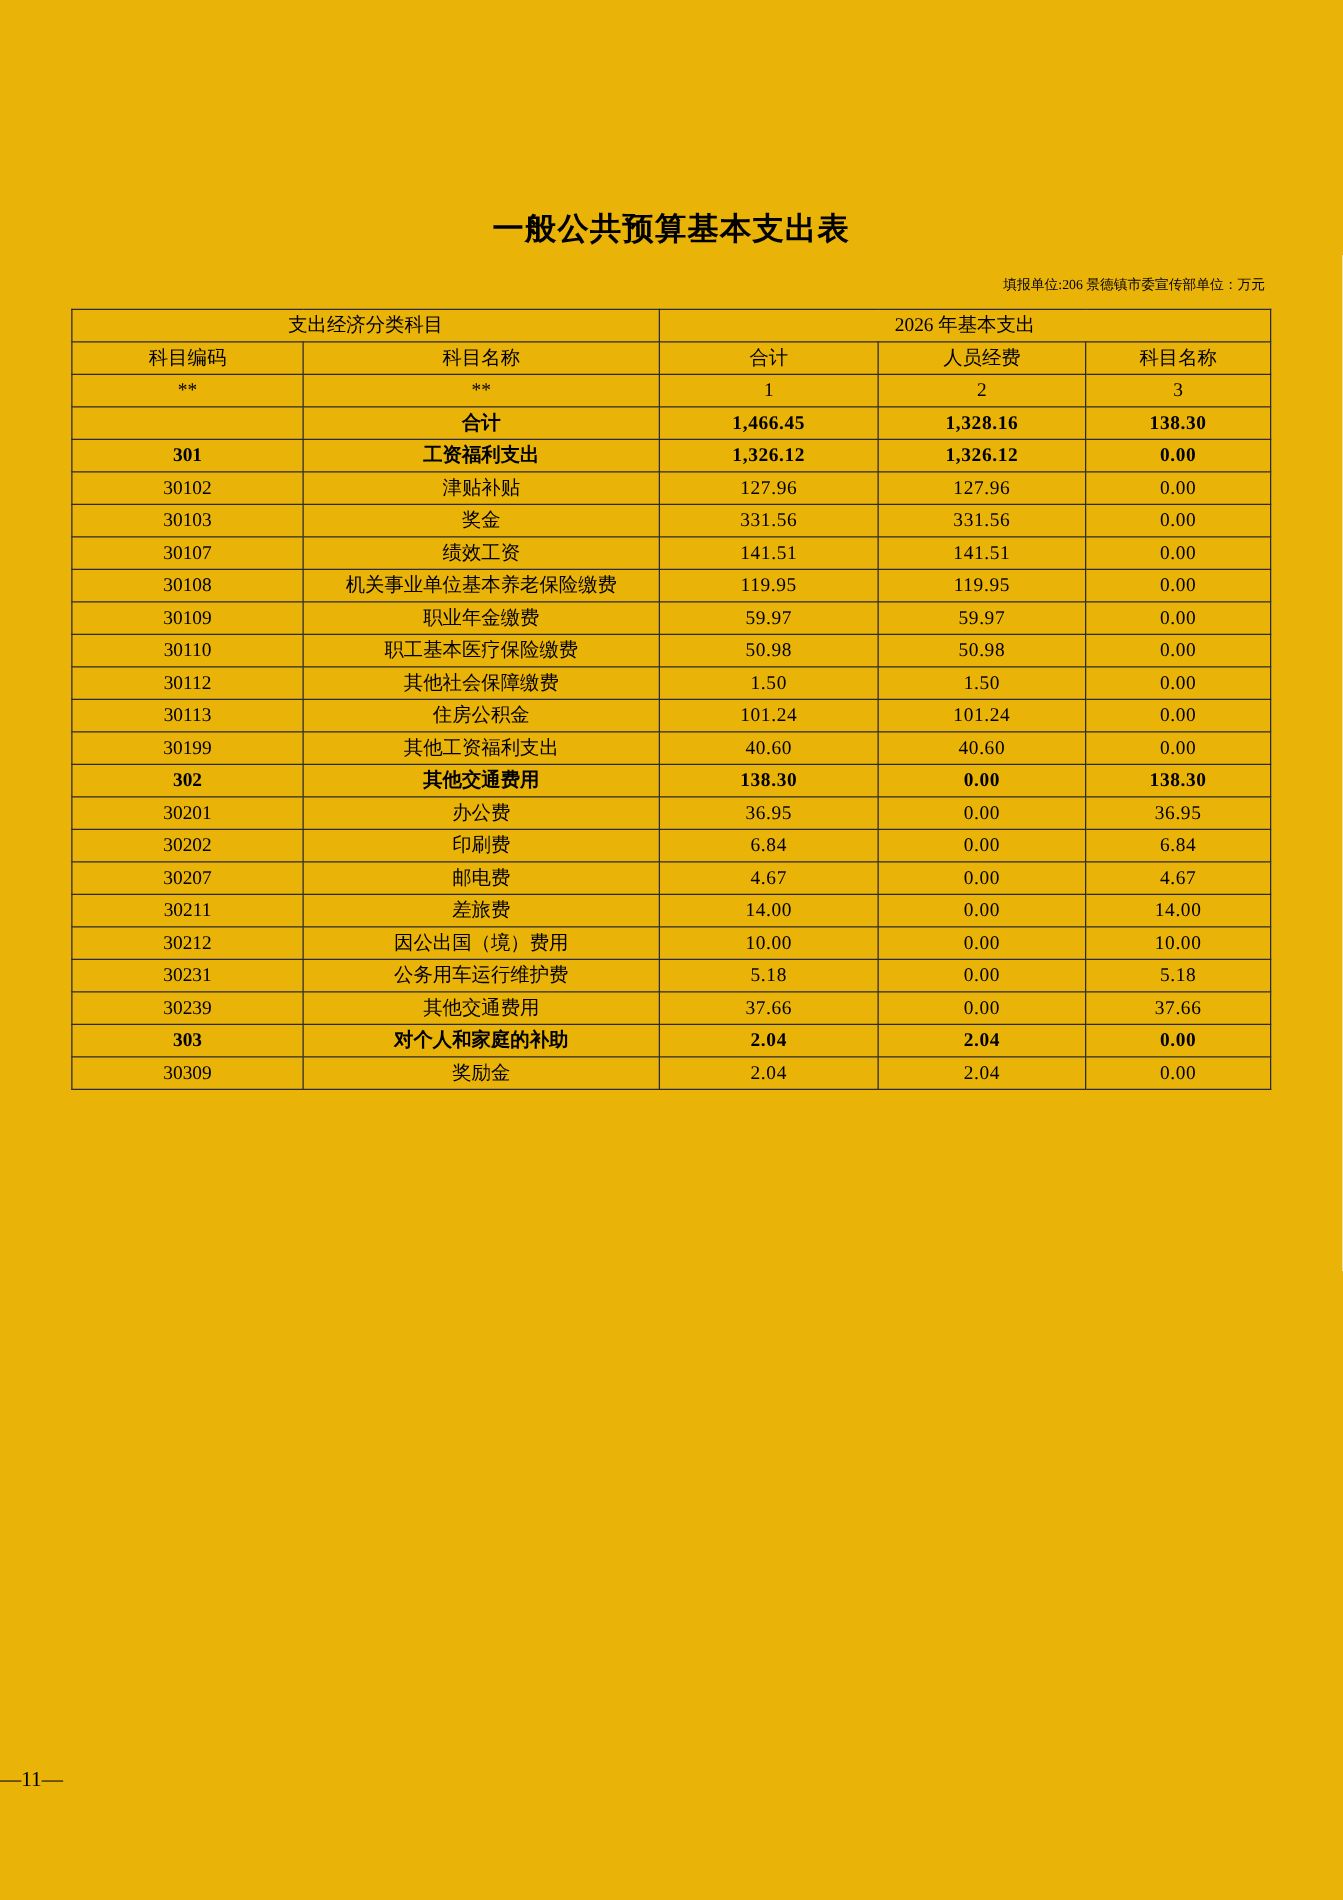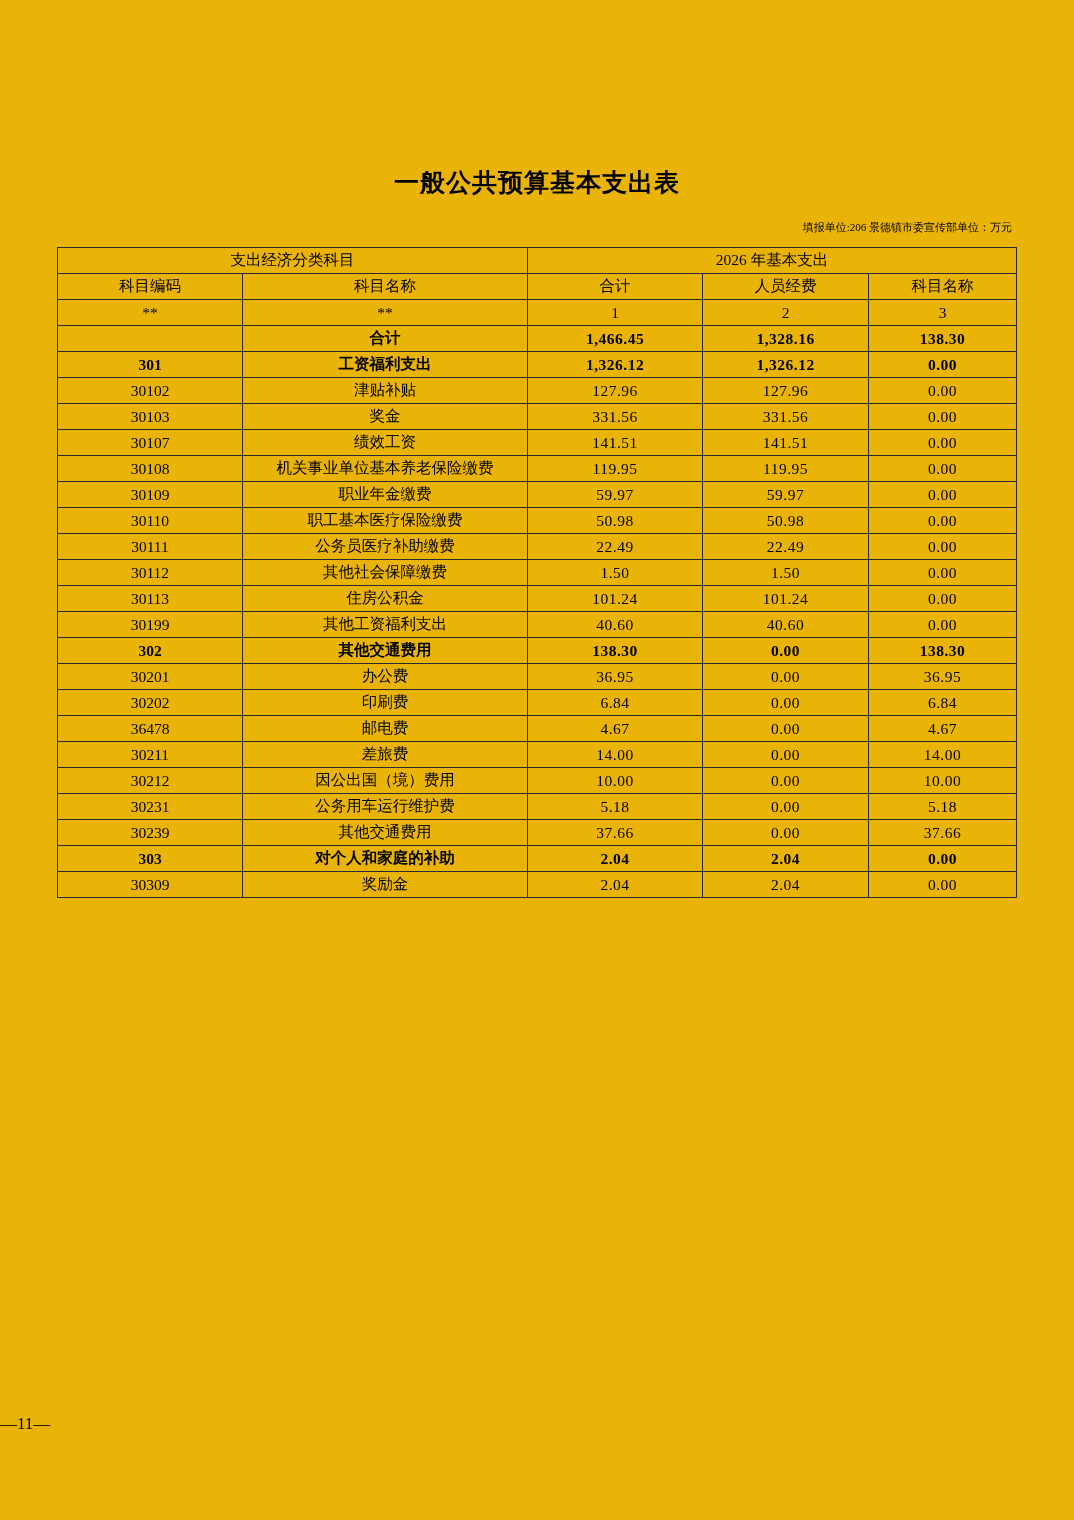--- a/index.html
+++ b/index.html
@@ -156,27 +156,20 @@
           <td class="num">0.00</td>
         </tr>
         <tr>
           <td>30110</td>
           <td>职工基本医疗保险缴费</td>
           <td class="num">50.98</td>
           <td class="num">50.98</td>
           <td class="num">0.00</td>
         </tr>
         <tr>
-          <td>30111</td>
-          <td>公务员医疗补助缴费</td>
-          <td class="num">22.49</td>
-          <td class="num">22.49</td>
-          <td class="num">0.00</td>
-        </tr>
-        <tr>
           <td>30112</td>
           <td>其他社会保障缴费</td>
           <td class="num">1.50</td>
           <td class="num">1.50</td>
           <td class="num">0.00</td>
         </tr>
         <tr>
           <td>30113</td>
           <td>住房公积金</td>
           <td class="num">101.24</td>
@@ -205,21 +198,21 @@
           <td class="num">36.95</td>
         </tr>
         <tr>
           <td>30202</td>
           <td>印刷费</td>
           <td class="num">6.84</td>
           <td class="num">0.00</td>
           <td class="num">6.84</td>
         </tr>
         <tr>
-          <td>36478</td>
+          <td>30207</td>
           <td>邮电费</td>
           <td class="num">4.67</td>
           <td class="num">0.00</td>
           <td class="num">4.67</td>
         </tr>
         <tr>
           <td>30211</td>
           <td>差旅费</td>
           <td class="num">14.00</td>
           <td class="num">0.00</td>

